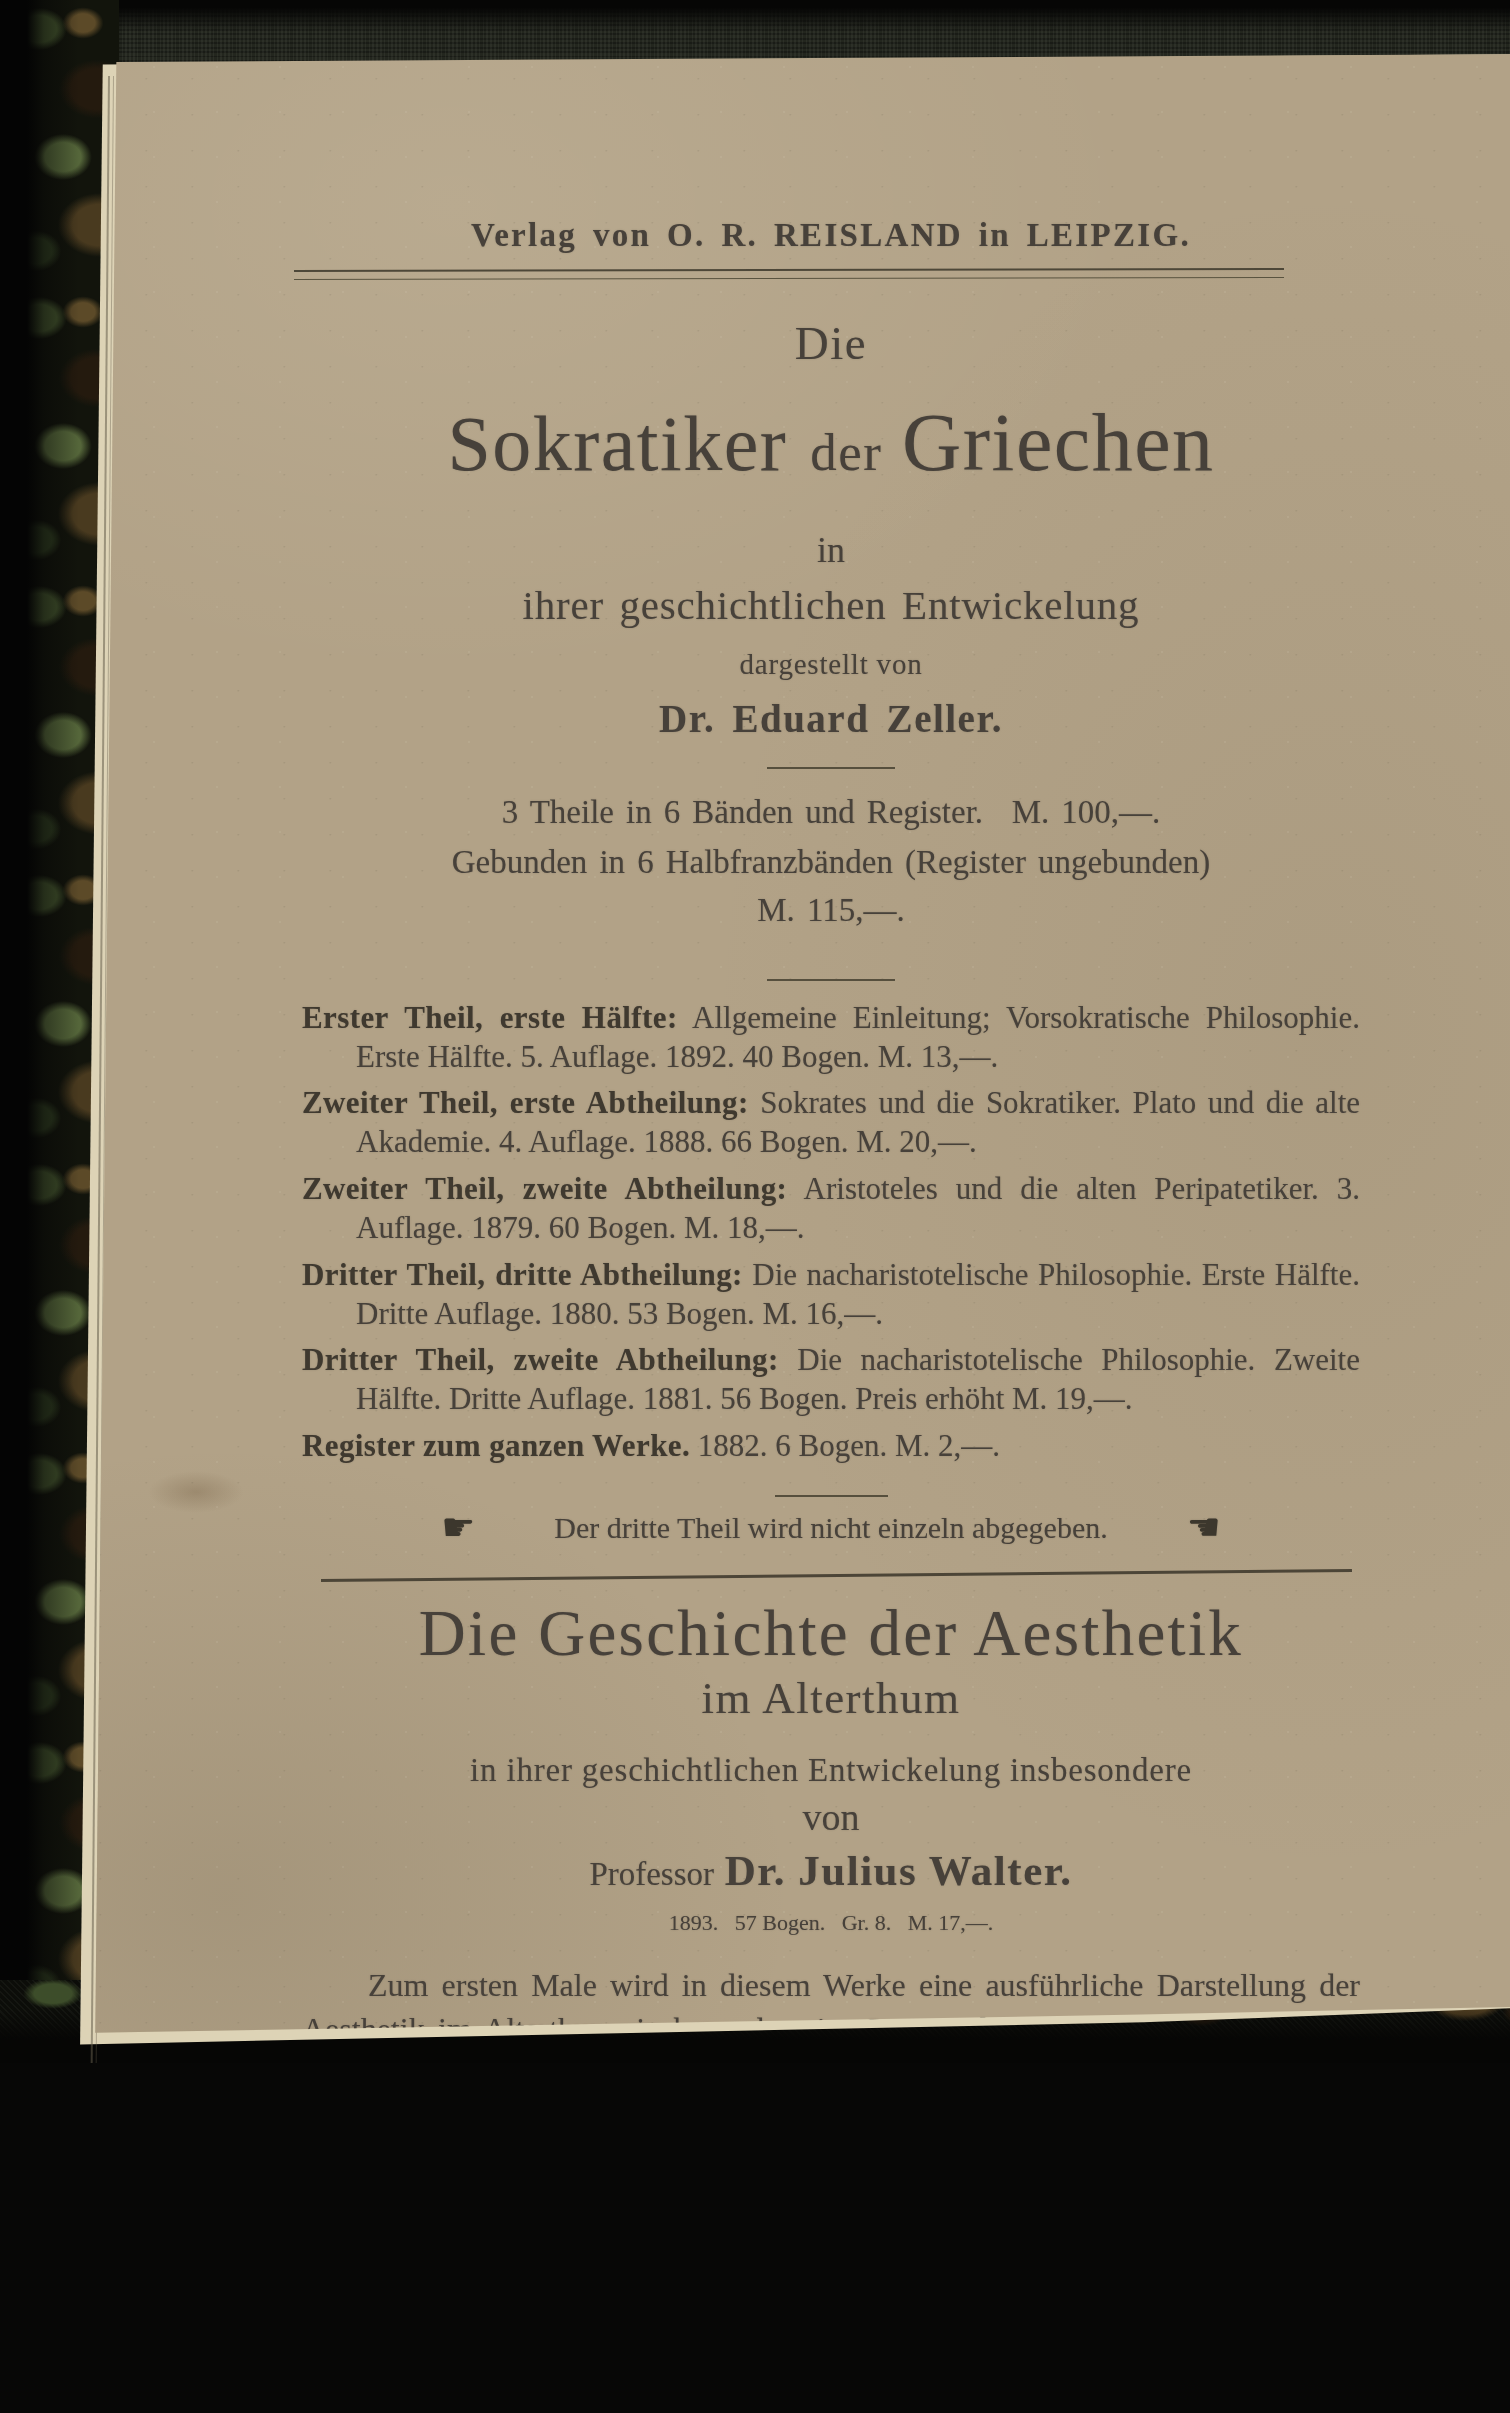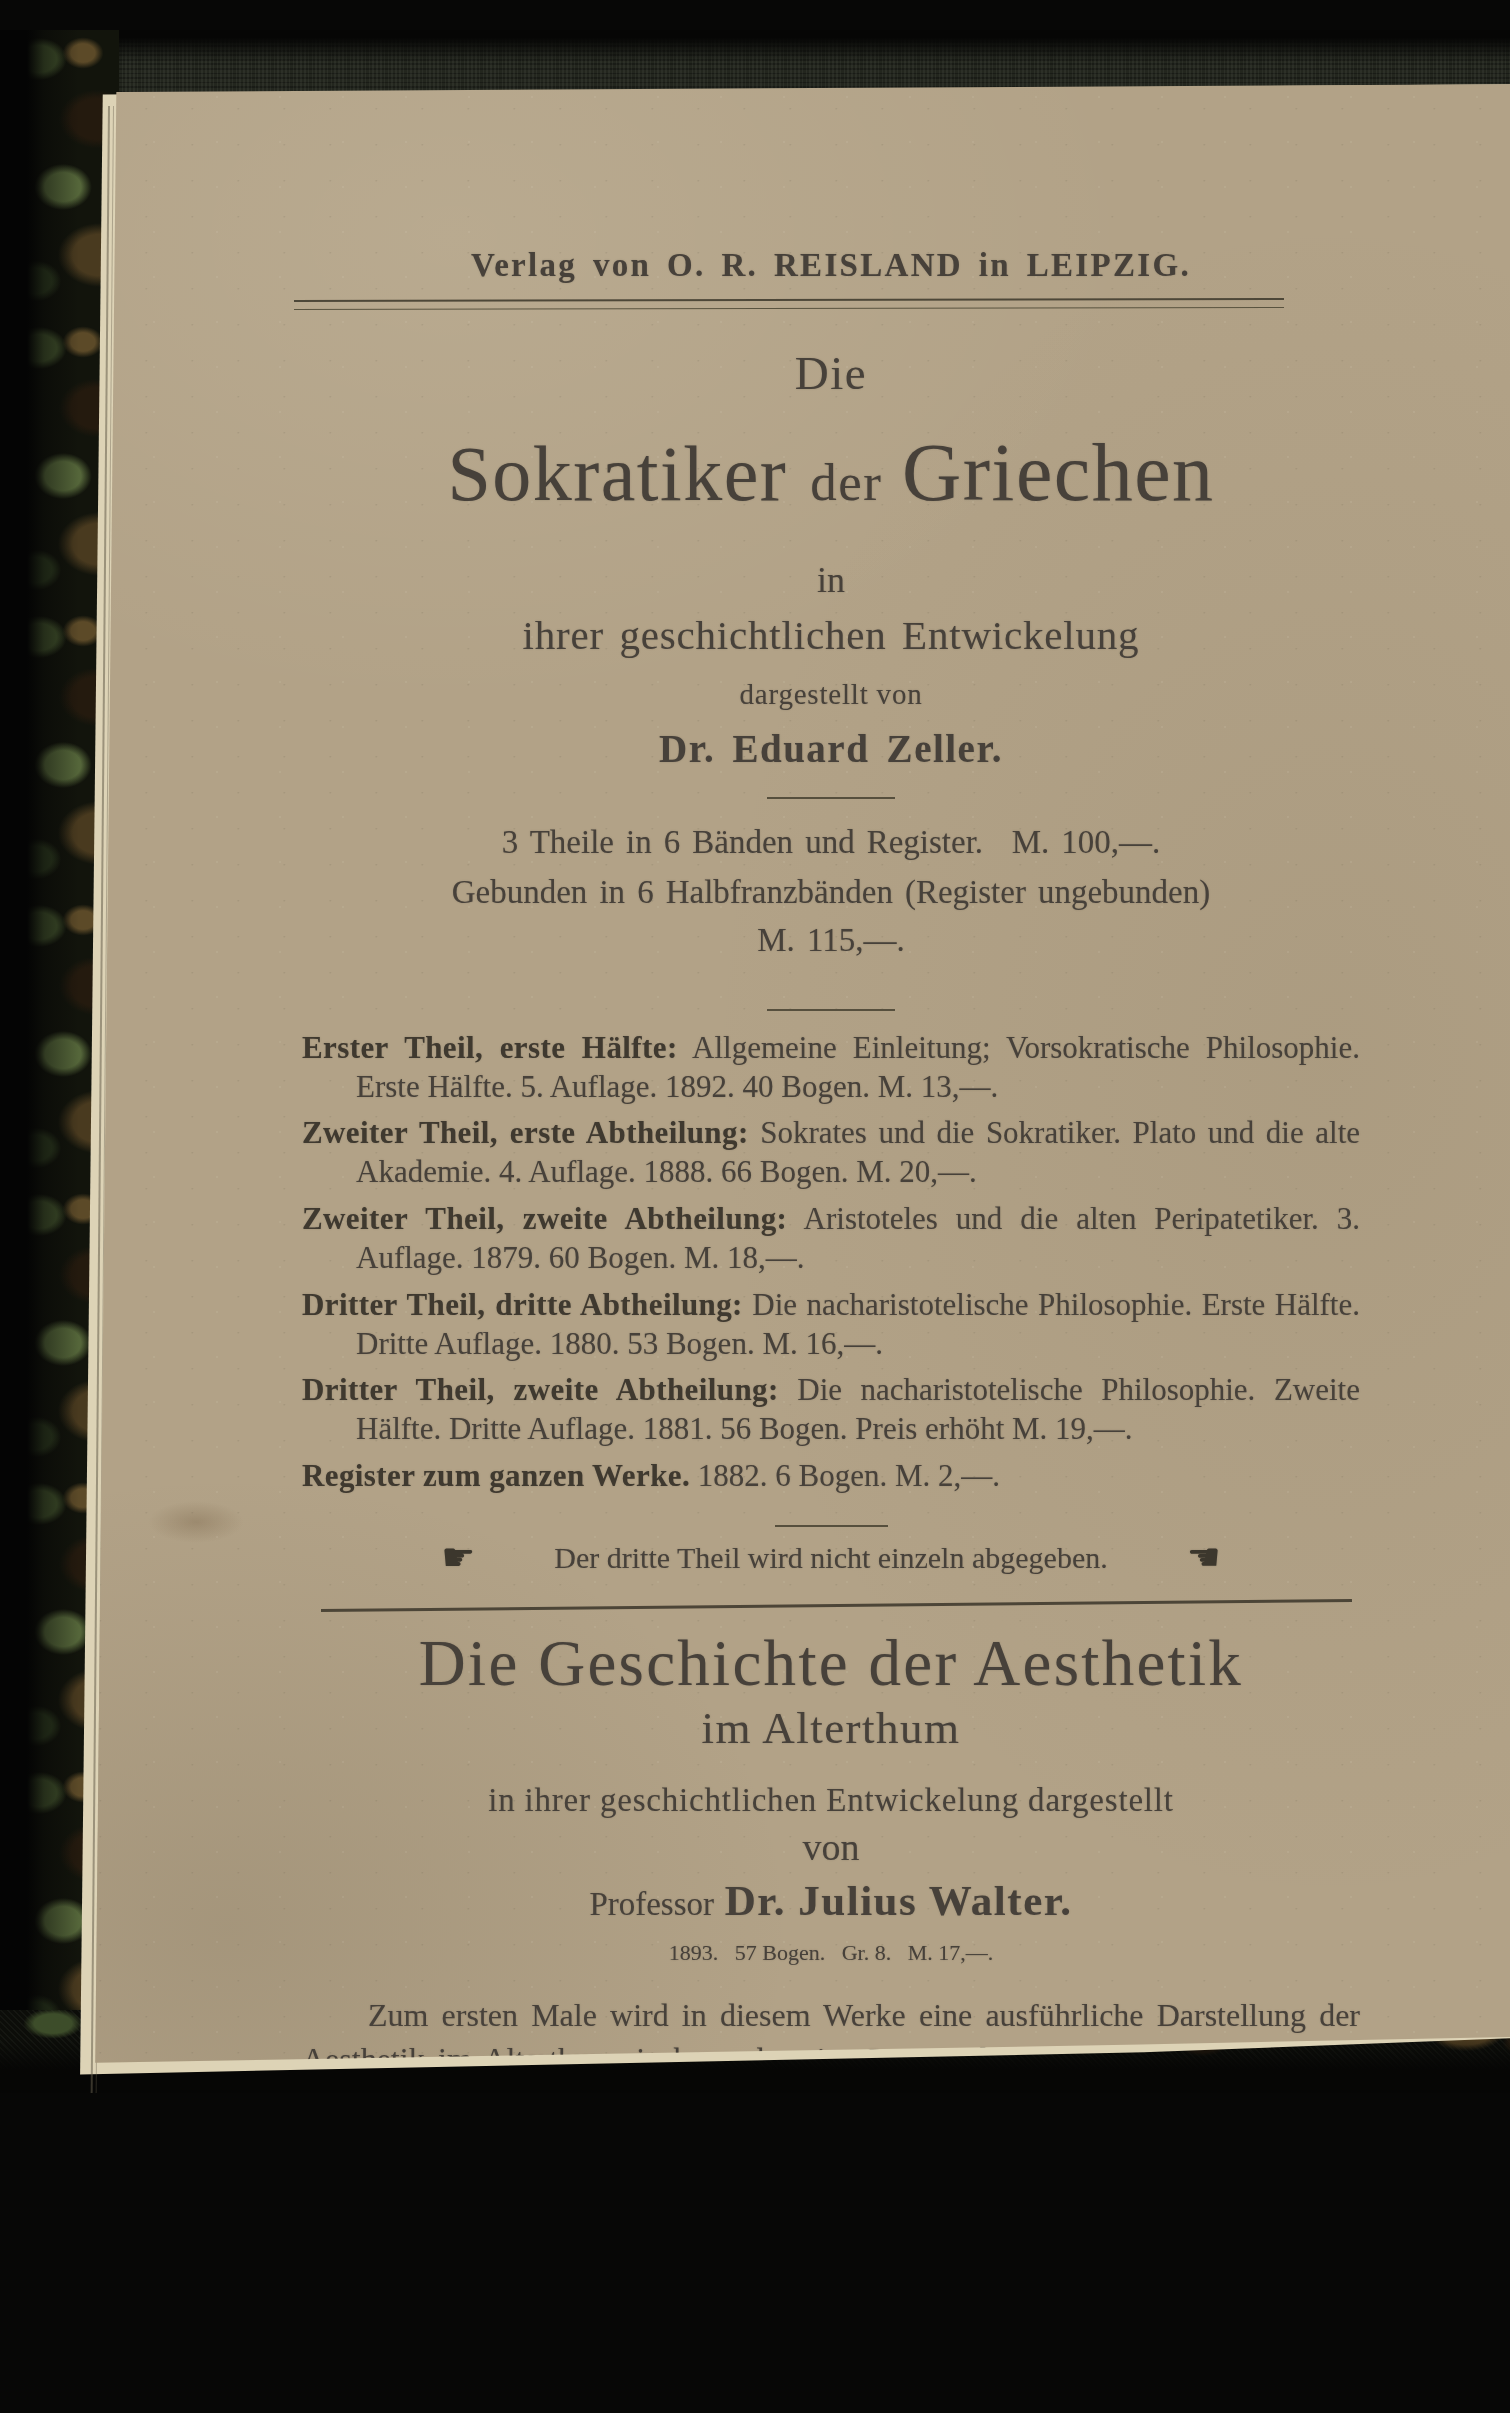--- a/index.html
+++ b/index.html
@@ -1,21 +1,20 @@
 <!DOCTYPE html>
 <html style="--paper: #b2a287; --ink: #47413a; --cover-dark: #12140c; --marble-green: #55663a; --marble-brown: #493a1f; --page-edge: #ddd3b6;font-size:12px"><head>
 <meta charset="utf-8">
 <style>
   html, body { margin:0; padding:0; background:#070706; }
 
   .canvas {
     position:relative; width:1511px; height:2063px; overflow:hidden;
     background:#070706;
     font-family:"Liberation Serif","DejaVu Serif",serif;
-    margin-top:30px;
   }
 
   
   .cover-top {
     position:absolute; left:0; top:0; width:100%; height:71px;
     background-color:#23261e;
     background-image:
       linear-gradient(180deg, #060605 0 7.6px, rgba(6,6,5,0) 32px),
       repeating-linear-gradient(90deg, rgba(200,205,190,.06) 0 1.5px, rgba(0,0,0,0) 1.5px 3.8px),
       repeating-linear-gradient(0deg, rgba(0,0,0,.28) 0 1.5px, rgba(0,0,0,0) 1.5px 4.5px);
@@ -191,21 +190,21 @@
       <div class="note-row">
         <span class="manicule">☛</span>
         <span class="note-text">Der dritte Theil wird nicht einzeln abgegeben.</span>
         <span class="manicule">☚</span>
       </div>
 
       <div class="rule-long"></div>
 
       <div class="title2 center">Die Geschichte der Aesthetik</div>
       <div class="subtitle2 center">im Alterthum</div>
-      <div class="byline2 center">in ihrer geschichtlichen Entwickelung dargestellt</div>
+      <div class="byline2 center">in ihrer geschichtlichen Entwickelung insbesondere</div>
       <div class="von center">von</div>
 
       <div class="author2 center">
         <span>Professor</span><span class="name">Dr. Julius Walter.</span>
       </div>
 
       <div class="edition center">1893.  57 Bogen.  Gr. 8.  M. 17,—.</div>
 
       <p class="desc">Zum ersten Male wird in diesem Werke eine ausführliche Darstellung der Aesthetik im Alterthum, insbesondere im System der griechischen Philosophie, gegeben.</p>
 

